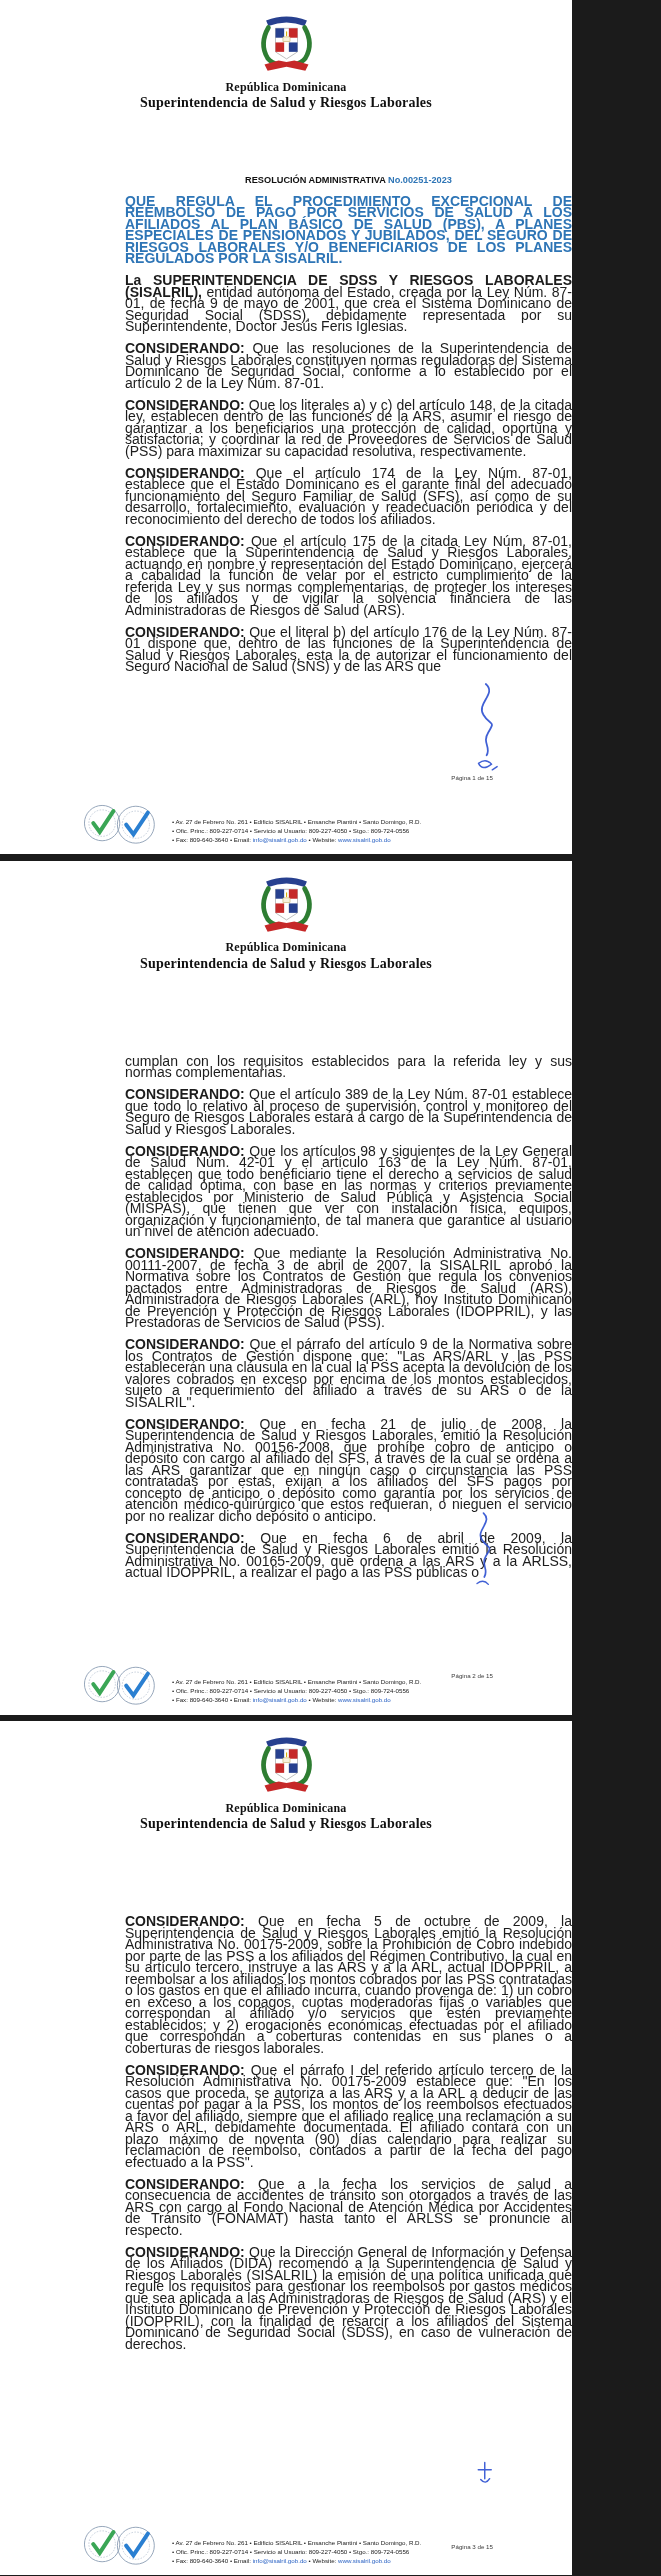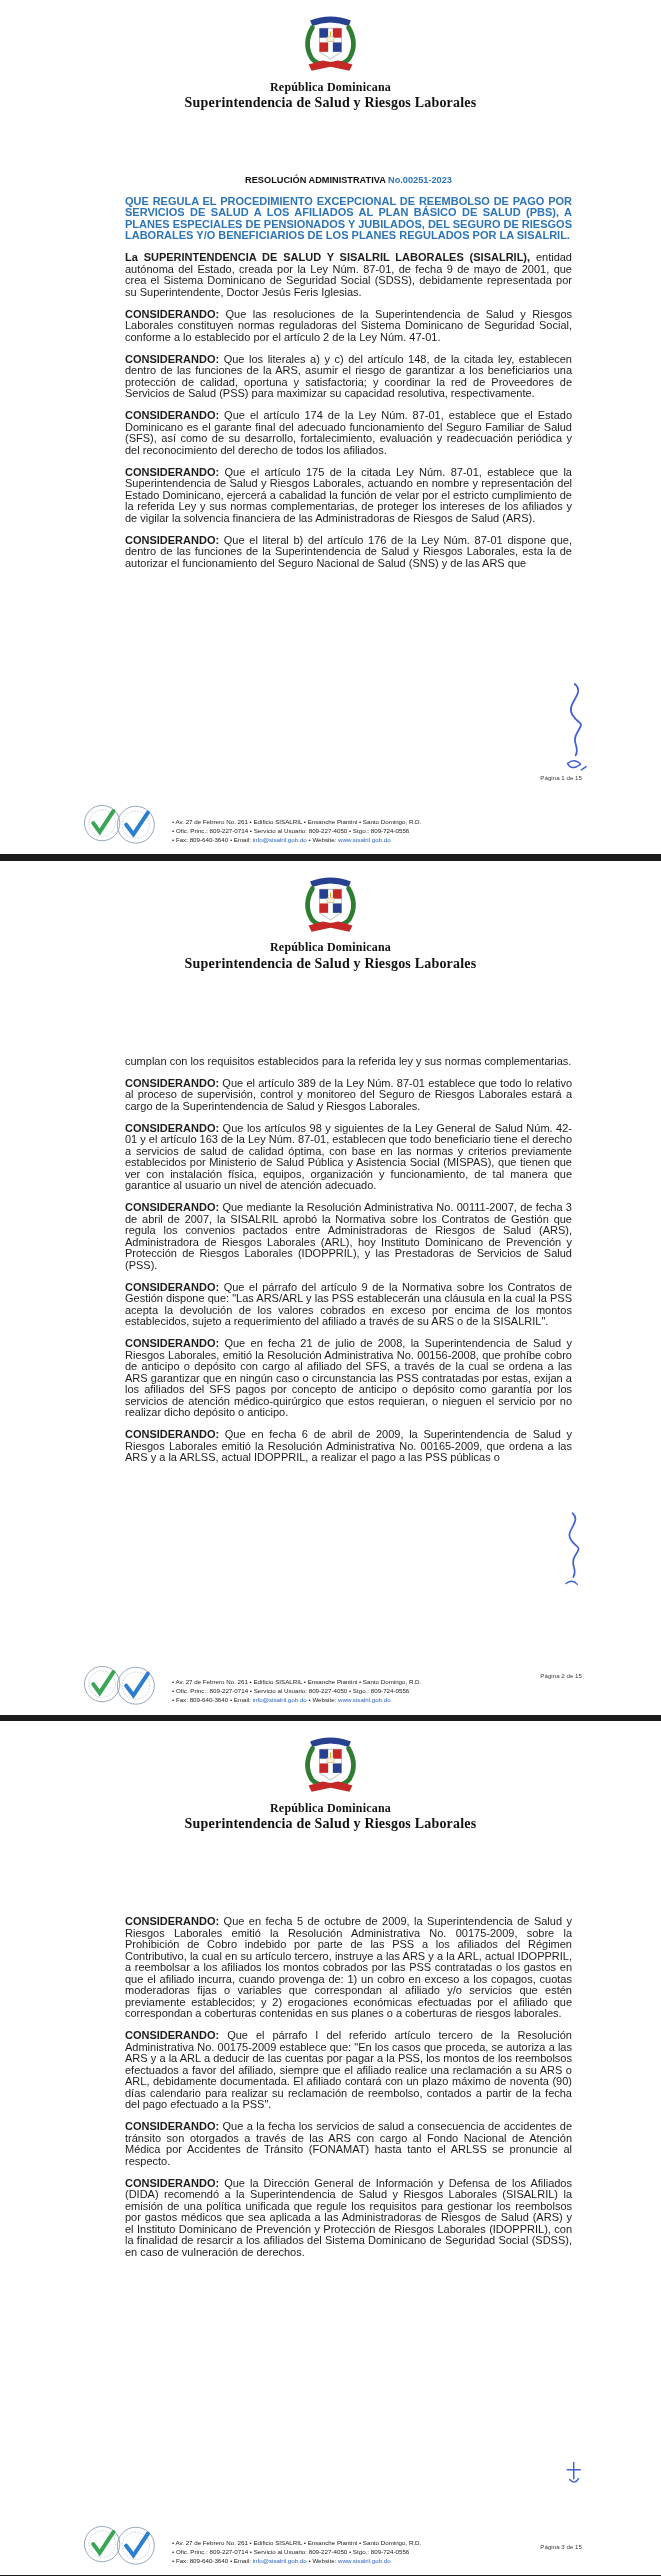--- a/index.html
+++ b/index.html
@@ -1,28 +1,28 @@
 <!DOCTYPE html>
 <html style="font-size:13px"><head>
 <meta charset="utf-8">
 <style>
   html,body{margin:0;padding:0;background:#1b1b1b;}
   body{width:661px;font-family:"Liberation Sans",sans-serif;}
-  .page{position:relative;width:661px;height:854px;background:#ffffff;overflow:hidden;}
+  .page{position:relative;width:572px;height:854px;background:#ffffff;overflow:hidden;}
   .page + .page{margin-top:6.5px;}
   .doc-header{text-align:center;padding-top:11.3px;}
   .arms{display:block;margin:0 auto;}
   .country{font-family:"Liberation Serif",serif;font-weight:bold;font-size:12px;color:#111;margin-top:2.4px;letter-spacing:0.2px;}
   .institution{font-family:"Liberation Serif",serif;font-weight:bold;font-size:14px;color:#111;margin-top:0.8px;letter-spacing:0.2px;}
   .body-col{position:absolute;left:109px;width:447px;color:#1c1c1c;margin-left:16px;}
   .body-first{top:175px;}
   .body-cont{top:195px;}
   .res-line{text-align:center;font-weight:bold;font-size:9.2px;margin:0 0 10.5px 0;color:#111;}
   .res-line .num{color:#2e75b6;}
-  .para{margin:0 0 10.5px 0;font-size:11px;line-height:11.5px;text-align:justify;}
+  .para{margin:0 0 10.5px 0;font-size:14px;line-height:11.5px;text-align:justify;}
   .blue-title{color:#2e75b6;font-weight:bold;}
   .lead{font-weight:bold;}
   .pageno{position:absolute;right:79px;font-size:6.2px;color:#3a3a3a;}
   .pg1 .pageno{top:774px;}
   .pg2 .pageno{top:811px;}
   .pg3 .pageno{top:822px;}
   .footer{position:absolute;left:0;bottom:0;width:661px;height:57px;}
   .seals{position:absolute;left:81px;bottom:1.6px;}
   .footer-text{position:absolute;left:172px;bottom:9.7px;font-size:6.2px;line-height:8.8px;color:#222;}
   .footer-text .lnk{color:#2a62c4;}
@@ -52,22 +52,22 @@
     <div class="country">República Dominicana</div>
     <div class="institution">Superintendencia de Salud y Riesgos Laborales</div>
   </div>
 
   <div class="body-col body-first">
     <div class="res-line">
       <span>RESOLUCIÓN ADMINISTRATIVA</span>
       <span class="num">No.00251-2023</span>
     </div>
     <p class="para blue-title">QUE REGULA EL PROCEDIMIENTO EXCEPCIONAL DE REEMBOLSO DE PAGO POR SERVICIOS DE SALUD A LOS AFILIADOS AL PLAN BÁSICO DE SALUD (PBS), A PLANES ESPECIALES DE PENSIONADOS Y JUBILADOS, DEL SEGURO DE RIESGOS LABORALES Y/O BENEFICIARIOS DE LOS PLANES REGULADOS POR LA SISALRIL.</p>
-    <p class="para"><span class="lead">La SUPERINTENDENCIA DE SALUD Y SISALRIL LABORALES (SISALRIL),</span><span> entidad autónoma del Estado, creada por la Ley Núm. 87-01, de fecha 9 de mayo de 2001, que crea el Sistema Dominicano de Seguridad Social (SDSS), debidamente representada por su Superintendente, Doctor Jesús Feris Iglesias.</span></p>
-    <p class="para"><span class="lead">CONSIDERANDO:</span><span> Que las resoluciones de la Superintendencia de Salud y Riesgos Laborales constituyen normas reguladoras del Sistema Dominicano de Seguridad Social, conforme a lo establecido por el artículo 2 de la Ley Núm. 47-01.</span></p>
+    <p class="para"><span class="lead">La SUPERINTENDENCIA DE SDSS Y RIESGOS LABORALES (SISALRIL),</span><span> entidad autónoma del Estado, creada por la Ley Núm. 87-01, de fecha 9 de mayo de 2001, que crea el Sistema Dominicano de Seguridad Social (SDSS), debidamente representada por su Superintendente, Doctor Jesús Feris Iglesias.</span></p>
+    <p class="para"><span class="lead">CONSIDERANDO:</span><span> Que las resoluciones de la Superintendencia de Salud y Riesgos Laborales constituyen normas reguladoras del Sistema Dominicano de Seguridad Social, conforme a lo establecido por el artículo 2 de la Ley Núm. 87-01.</span></p>
     <p class="para"><span class="lead">CONSIDERANDO:</span><span> Que los literales a) y c) del artículo 148, de la citada ley, establecen dentro de las funciones de la ARS, asumir el riesgo de garantizar a los beneficiarios una protección de calidad, oportuna y satisfactoria; y coordinar la red de Proveedores de Servicios de Salud (PSS) para maximizar su capacidad resolutiva, respectivamente.</span></p>
     <p class="para"><span class="lead">CONSIDERANDO:</span><span> Que el artículo 174 de la Ley Núm. 87-01, establece que el Estado Dominicano es el garante final del adecuado funcionamiento del Seguro Familiar de Salud (SFS), así como de su desarrollo, fortalecimiento, evaluación y readecuación periódica y del reconocimiento del derecho de todos los afiliados.</span></p>
     <p class="para"><span class="lead">CONSIDERANDO:</span><span> Que el artículo 175 de la citada Ley Núm. 87-01, establece que la Superintendencia de Salud y Riesgos Laborales, actuando en nombre y representación del Estado Dominicano, ejercerá a cabalidad la función de velar por el estricto cumplimiento de la referida Ley y sus normas complementarias, de proteger los intereses de los afiliados y de vigilar la solvencia financiera de las Administradoras de Riesgos de Salud (ARS).</span></p>
     <p class="para"><span class="lead">CONSIDERANDO:</span><span> Que el literal b) del artículo 176 de la Ley Núm. 87-01 dispone que, dentro de las funciones de la Superintendencia de Salud y Riesgos Laborales, esta la de autorizar el funcionamiento del Seguro Nacional de Salud (SNS) y de las ARS que</span></p>
   </div>
 
   <svg class="signature" width="34" height="99" viewBox="0 0 42 122">
     <path d="M22 6 C36 18 10 30 19 44 C27 58 35 50 25 66 C17 79 29 84 23 94" stroke="#2b4fd0" stroke-width="2.2" fill="none" stroke-linecap="round" opacity="0.9"></path>
     <path d="M13 104 q9 -7 16 1 q-11 9 -16 -1 M30 112 l6 -4" stroke="#2b4fd0" stroke-width="1.8" fill="none" stroke-linecap="round" opacity="0.9"></path>
   </svg>

